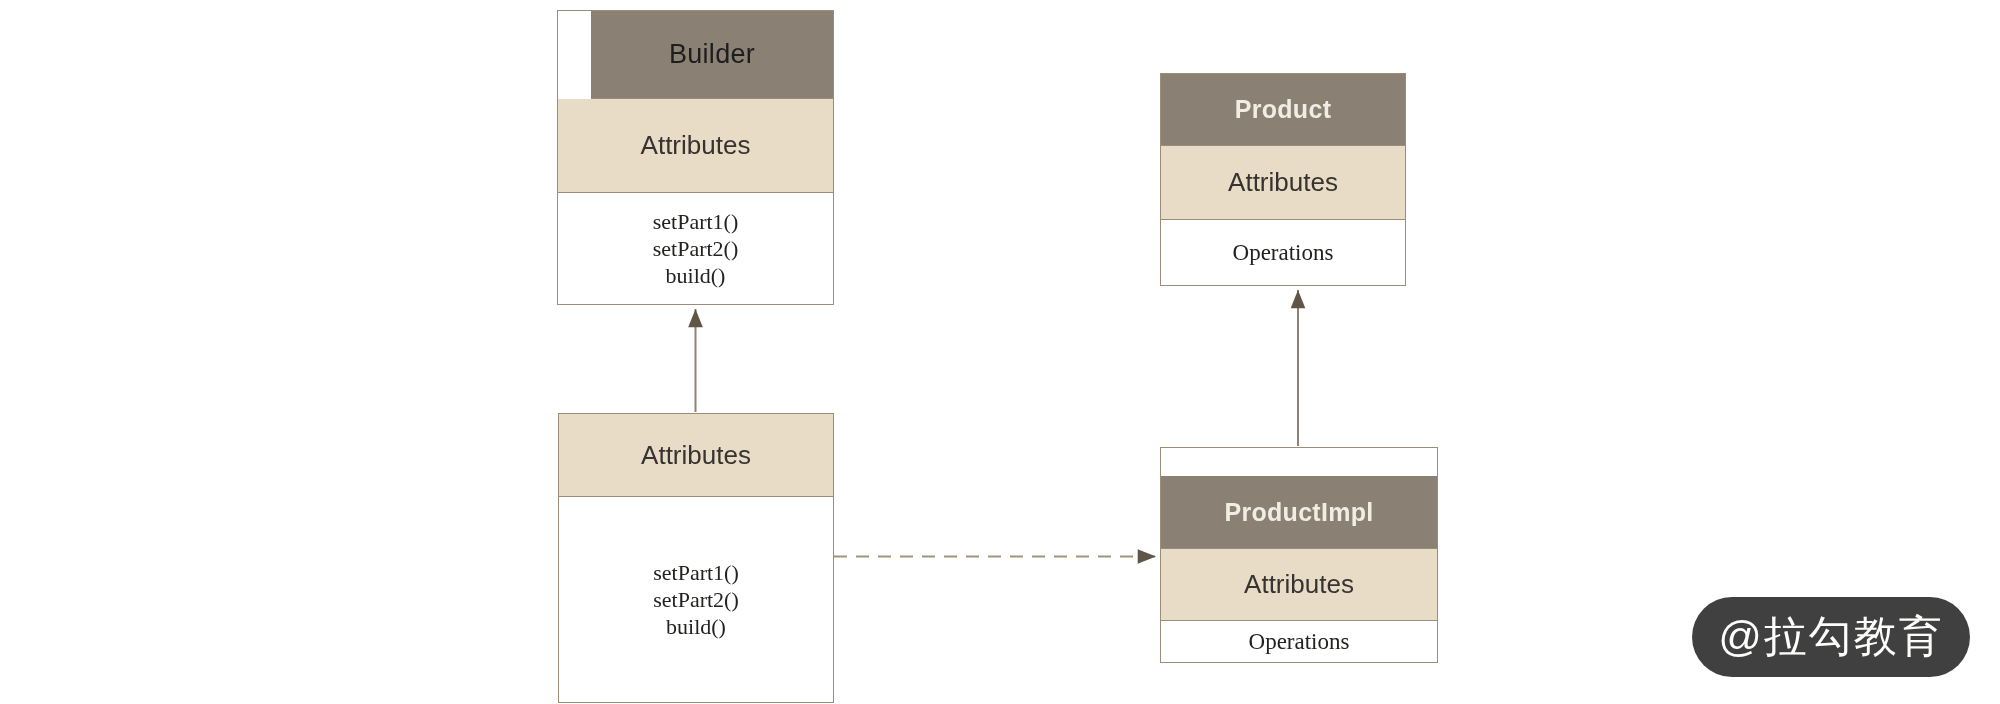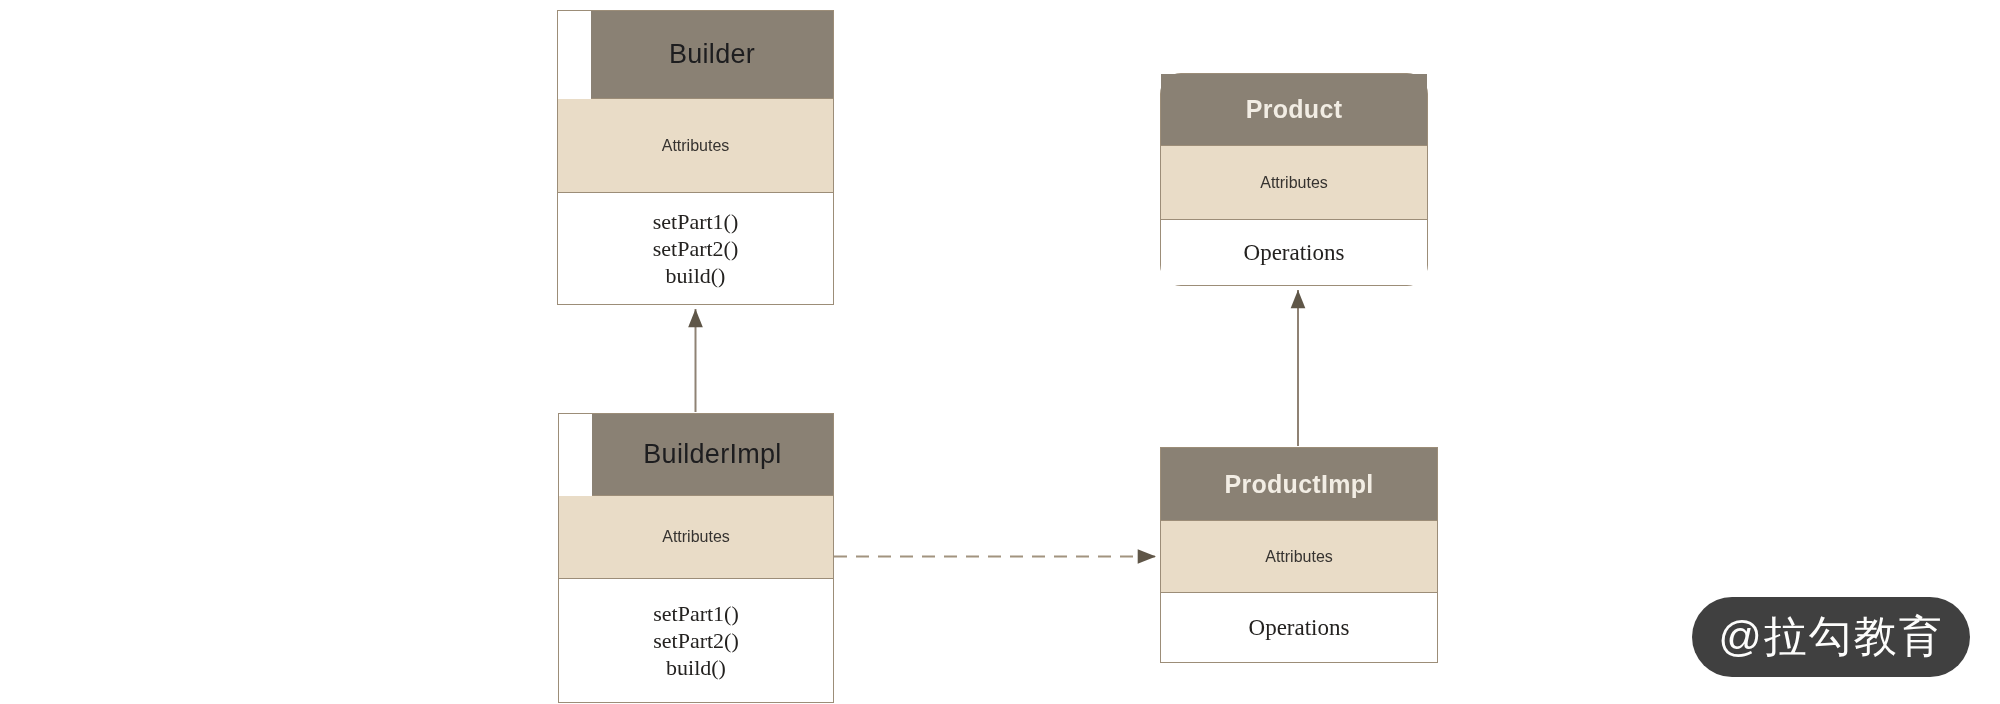--- a/index.html
+++ b/index.html
@@ -36,21 +36,21 @@
     flex: 0 0 auto;
     box-sizing: border-box;
   }
   .uml-class.dark-title .hdr { color: #1d1d1f; font-weight: 400; margin-left: 33px; }
   .uml-class.light-title .hdr { color: #f2ede4; font-weight: 600; font-size: 25px; }
   .uml-class .attrs {
     background: #e9dcc7;
     display: flex;
     align-items: center;
     justify-content: center;
-    font-size: 16px;
+    font-size: 26px;
     color: #363330;
     border-bottom: 1px solid #9c8d78;
     flex: 0 0 auto;
     box-sizing: border-box;
   }
   .uml-class .ops, .uml-class .methods {
     background: #ffffff;
     display: flex;
     flex-direction: column;
     align-items: center;
@@ -98,38 +98,37 @@
   <div class="uml-class dark-title" style="left:557px; top:10px; width:277px; height:295px;">
     <div class="hdr" style="height:88px;">Builder</div>
     <div class="attrs" style="height:94px;">Attributes</div>
     <div class="methods">
       <div>setPart1()</div>
       <div>setPart2()</div>
       <div>build()</div>
     </div>
   </div>
 
-  <div class="uml-class light-title" style="left:1160px; top:73px; width:268px; height:213px;border-radius:21px;">
+  <div class="uml-class light-title" style="left:1160px; top:73px; width:246px; height:213px;">
     <div class="hdr" style="height:72px;">Product</div>
     <div class="attrs" style="height:74px;">Attributes</div>
     <div class="ops">Operations</div>
   </div>
 
   <div class="uml-class dark-title" style="left:558px; top:413px; width:276px; height:290px;">
-    <div class="hdr" style="height:82px;">BuilderImpl</div>
     <div class="attrs" style="height:83px;">Attributes</div>
     <div class="methods">
       <div>setPart1()</div>
       <div>setPart2()</div>
       <div>build()</div>
     </div>
   </div>
 
   <div class="uml-class light-title" style="left:1160px; top:447px; width:278px; height:216px;">
-    <div class="hdr" style="height:73px;">ProductImpl</div>
+    <div class="hdr" style="height:73px;margin-top:28px;">ProductImpl</div>
     <div class="attrs" style="height:72px;">Attributes</div>
     <div class="ops">Operations</div>
   </div>
 
   <div class="watermark">
     <span>@拉勾教育</span>
   </div>
 
 </div>
 

